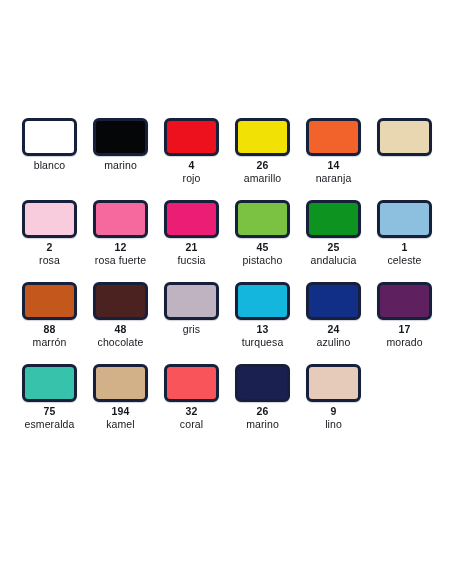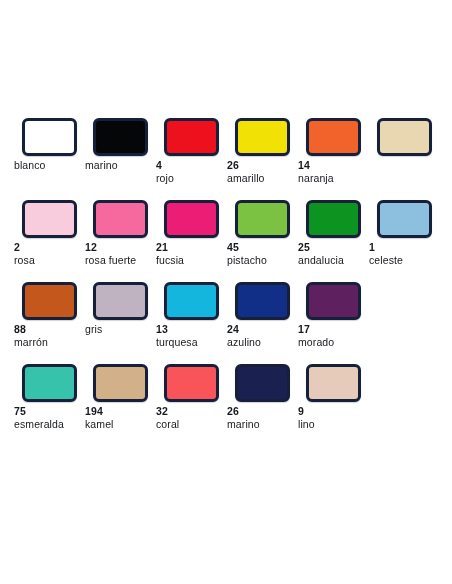--- a/index.html
+++ b/index.html
@@ -58,21 +58,21 @@
     width: 55px;
     height: 38px;
     border: 3px solid #16203a;
     border-radius: 6px;
     box-sizing: border-box;
     box-shadow: 0 1px 1px rgba(120,130,150,0.35);
   }
 
   .swatch-caption {
     width: 71px;
-    text-align: left;
+    text-align: center;
     line-height: 13px;
     margin-top: 3px;
   }
 
   .swatch-code {
     display: block;
     font-size: 10.5px;
     font-weight: bold;
     letter-spacing: 0.1px;
     color: #15181d;
@@ -177,20 +177,27 @@
         </div>
       </div>
       <div class="swatch-row">
         <div class="swatch-cell">
           <div class="swatch-chip" style="background: rgb(196, 87, 28); border-color: rgb(22, 32, 58);"></div>
           <div class="swatch-caption">
             <span class="swatch-code">88</span>
             <span class="swatch-name">marrón</span>
           </div>
         </div>
+        <div class="swatch-cell">
+          <div class="swatch-chip" style="background: rgb(76, 34, 32); border-color: rgb(22, 32, 58);"></div>
+          <div class="swatch-caption">
+            <span class="swatch-code">48</span>
+            <span class="swatch-name">chocolate</span>
+          </div>
+        </div>
         <div class="swatch-cell no-code">
           <div class="swatch-chip" style="background: rgb(191, 179, 194); border-color: rgb(22, 32, 58);"></div>
           <div class="swatch-caption">
             <span class="swatch-name">gris</span>
           </div>
         </div>
         <div class="swatch-cell">
           <div class="swatch-chip" style="background: rgb(21, 182, 221); border-color: rgb(22, 32, 58);"></div>
           <div class="swatch-caption">
             <span class="swatch-code">13</span>

